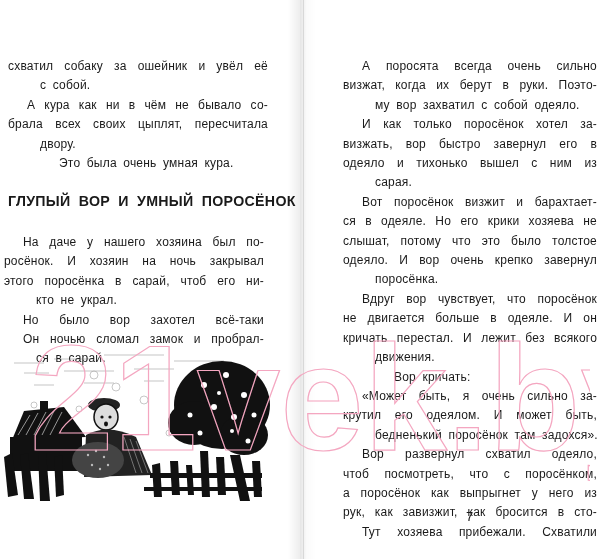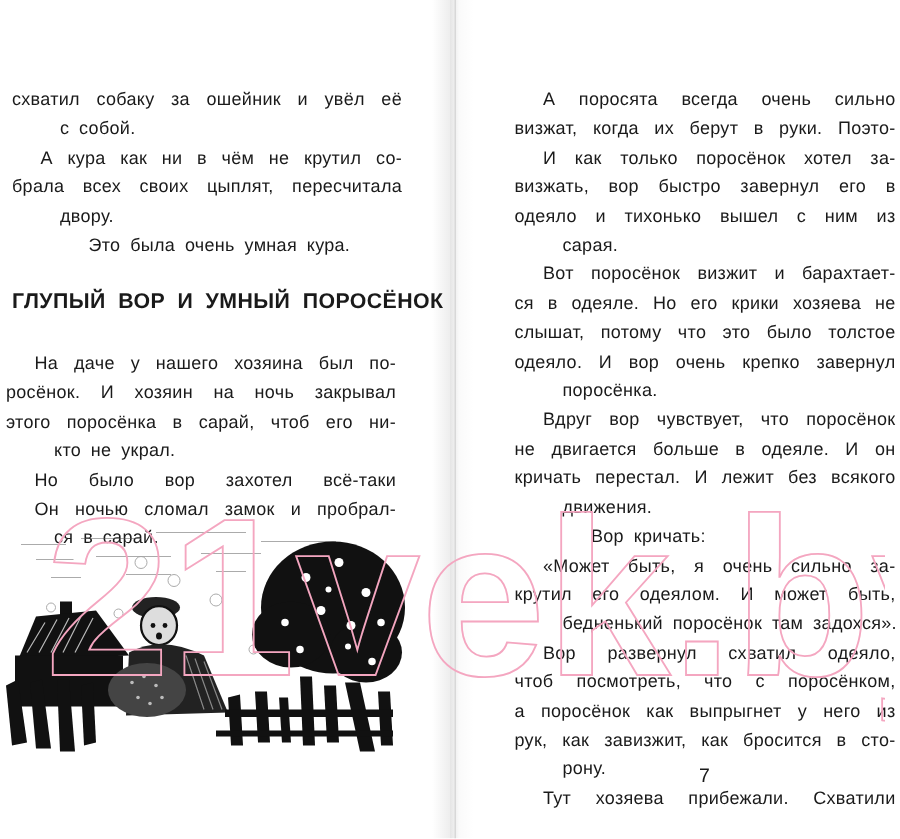--- a/index.html
+++ b/index.html
@@ -55,21 +55,21 @@
 </style>
 </head>
 <body>
 
 <div class="spread">
 
   <div class="page page-left">
     <div class="text-block left-top">
       <span class="line">схватил собаку за ошейник и увёл её</span>
       <span class="line last">с собой.</span>
-      <span class="line ind">А кура как ни в чём не крутил со-</span>
+      <span class="line ind">А кура как ни в чём не бывало со-</span>
       <span class="line">брала всех своих цыплят, пересчитала</span>
       <span class="line last">двору.</span>
       <span class="line ind last">Это была очень умная кура.</span>
     </div>
 
     <div class="heading">ГЛУПЫЙ ВОР И УМНЫЙ ПОРОСЁНОК</div>
 
     <div class="text-block left-body">
       <span class="line ind">На даче у нашего хозяина был по-</span>
       <span class="line">росёнок. И хозяин на ночь закрывал</span>
@@ -163,20 +163,21 @@
   </div>
 
   <div class="page page-right"></div>
   <div class="gutter-left"></div>
   <div class="gutter-right"></div>
   <div class="gutter-line"></div>
 
   <div class="text-block right-body">
     <span class="line ind">А поросята всегда очень сильно</span>
     <span class="line">визжат, когда их берут в руки. Поэто-</span>
+    <span class="line last">му вор захватил с собой одеяло.</span>
     <span class="line ind">И как только поросёнок хотел за-</span>
     <span class="line">визжать, вор быстро завернул его в</span>
     <span class="line">одеяло и тихонько вышел с ним из</span>
     <span class="line last">сарая.</span>
     <span class="line ind">Вот поросёнок визжит и барахтает-</span>
     <span class="line">ся в одеяле. Но его крики хозяева не</span>
     <span class="line">слышат, потому что это было толстое</span>
     <span class="line">одеяло. И вор очень крепко завернул</span>
     <span class="line last">поросёнка.</span>
     <span class="line ind">Вдруг вор чувствует, что поросёнок</span>
@@ -184,21 +185,20 @@
     <span class="line">кричать перестал. И лежит без всякого</span>
     <span class="line last">движения.</span>
     <span class="line ind last">Вор кричать:</span>
     <span class="line ind">«Может быть, я очень сильно за-</span>
     <span class="line">крутил его одеялом. И может быть,</span>
     <span class="line last">бедненький поросёнок там задохся».</span>
     <span class="line ind">Вор развернул схватил одеяло,</span>
     <span class="line">чтоб посмотреть, что с поросёнком,</span>
     <span class="line">а поросёнок как выпрыгнет у него из</span>
     <span class="line">рук, как завизжит, как бросится в сто-</span>
-    <span class="line last">рону.</span>
     <span class="line ind">Тут хозяева прибежали. Схватили</span>
 
   </div>
 
   <div class="page-number">7</div>
 
   <svg class="watermark" width="560" height="200" viewBox="0 0 560 200" xmlns="http://www.w3.org/2000/svg">
     <text id="wm" x="0" y="150" font-family="Liberation Sans, sans-serif" font-weight="bold" font-size="150" fill="none" stroke="#f4a6c0" stroke-width="1.2">21vek.by</text>
   </svg>
 </div>

